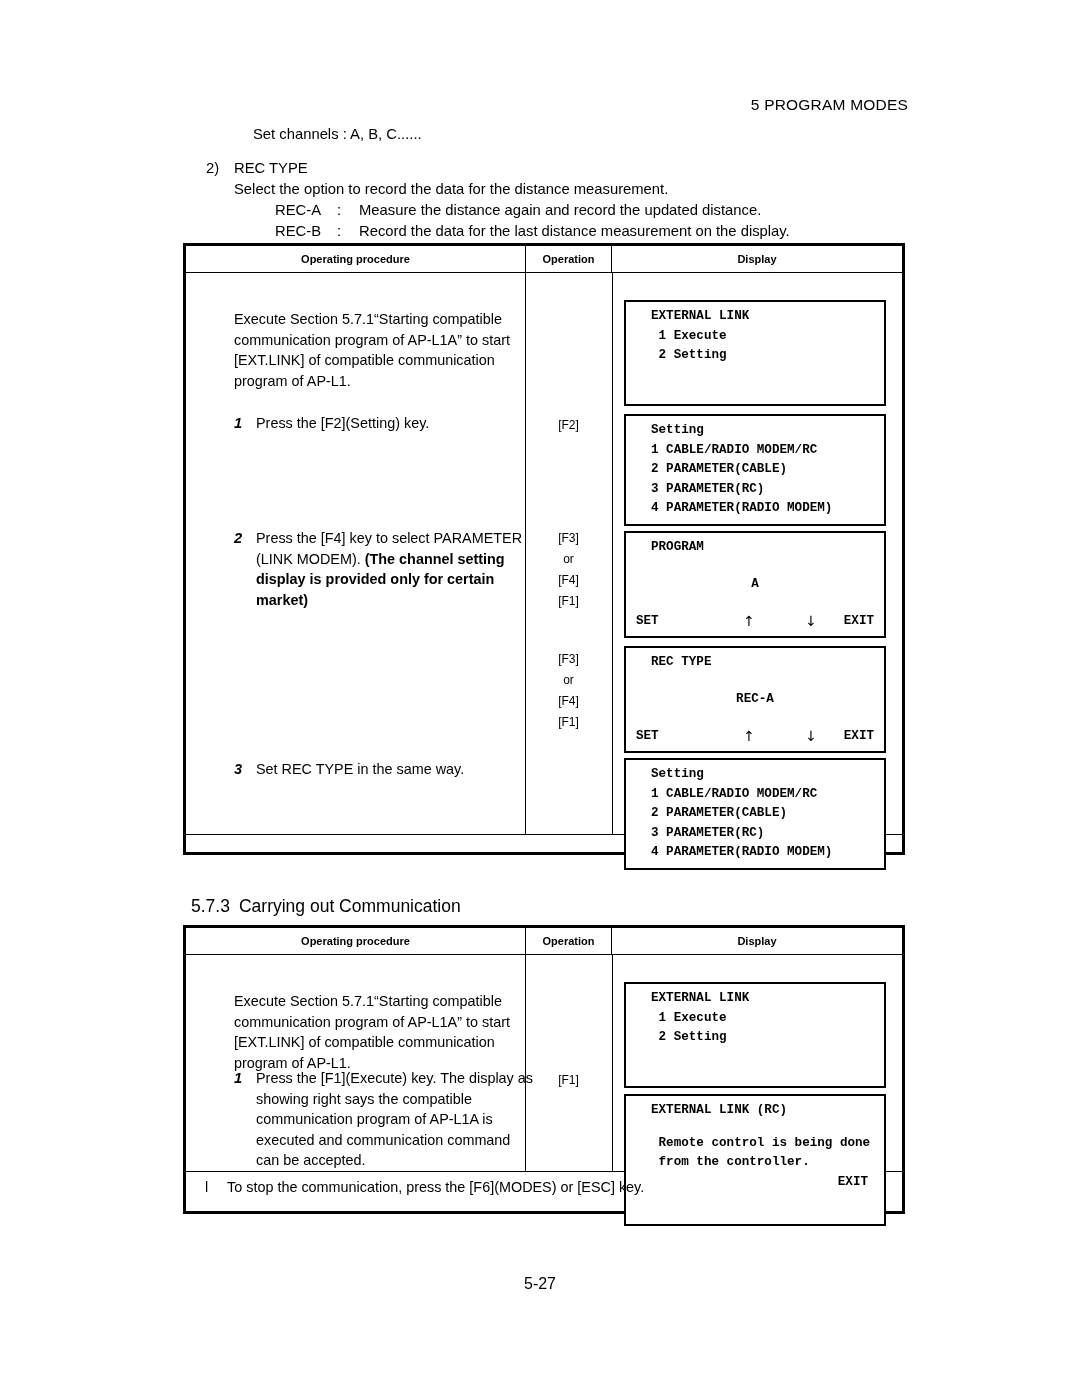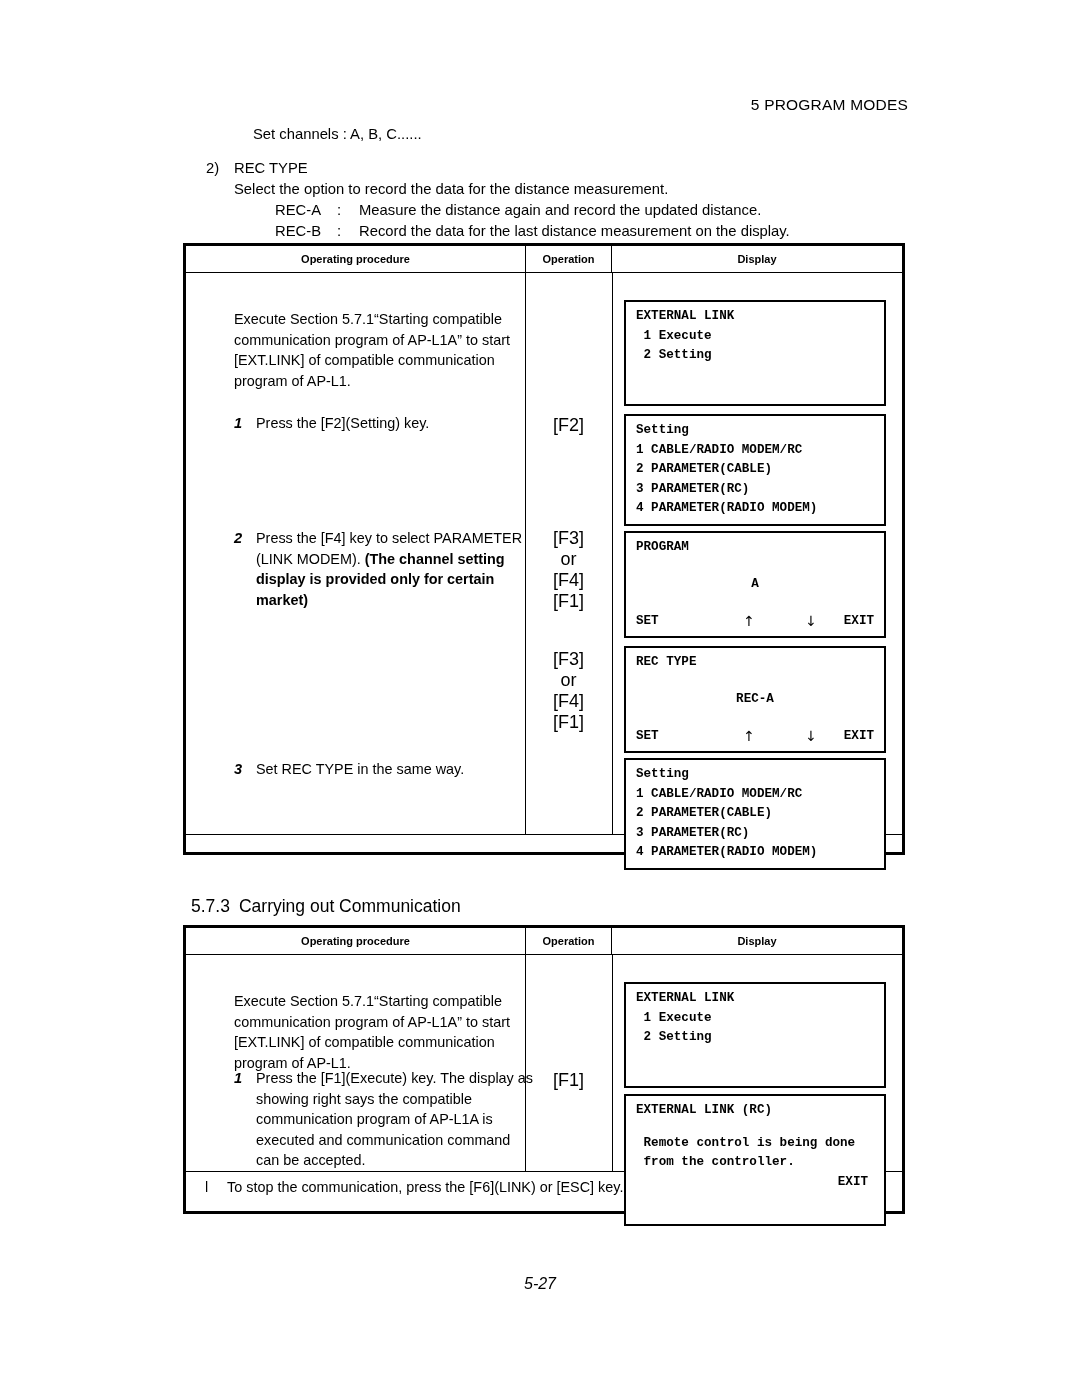--- a/index.html
+++ b/index.html
@@ -129,40 +129,40 @@
 
   .plain-para { }
 
   
   .oper-cell {
     position: absolute;
     left: 339px;
     width: 87px;
     box-sizing: border-box;
     text-align: center;
-    font-size: 18px;
+    font-size: 12px;
     line-height: 21px;
   }
 
   
   .screen {
     position: absolute;
     border: 2.5px solid #000;
     box-sizing: border-box;
     background: #fff;
     font-family: "Liberation Mono", monospace;
     font-weight: bold;
     font-size: 12.6px;
     line-height: 19.5px;
     padding: 5px 0 0 0;
     overflow: hidden;
   }
   .screen .sline {
     white-space: pre;
-    padding-left: 10px;
+    padding-left: 25px;
   }
   .screen .center {
     text-align: center;
     padding-left: 0;
   }
   .screen .right {
     text-align: right;
     padding-right: 16px;
     padding-left: 0;
   }
@@ -203,21 +203,20 @@
   .note-row .note-text   { flex: 1 1 auto; white-space: nowrap; }
 
   
   .footer {
     position: absolute;
     left: 0;
     width: 1080px;
     text-align: center;
     top: 1275px;
     font-size: 16px;
-    font-style: italic;
   }
 </style>
 </head>
 <body>
 
 <div class="page">
 
   <div class="running-header">5 PROGRAM MODES</div>
 
   <div class="intro">
@@ -378,20 +377,20 @@
 
       <div class="screen" style="left:438px; top:139px; width:262px; height:132px;">
         <div class="sline">EXTERNAL LINK (RC)</div>
         <div class="sline" style="margin-top:13px;"> Remote control is being done</div>
         <div class="sline"> from the controller.</div>
         <div class="sline right">EXIT</div>
       </div>
 
       <div class="note-row" style="top:224px; width:716px;">
         <div class="note-marker">l</div>
-        <div class="note-text">To stop the communication, press the [F6](LINK) or [ESC] key.</div>
+        <div class="note-text">To stop the communication, press the [F6](MODES) or [ESC] key.</div>
       </div>
     </div>
   </div>
 
   <div class="footer">5-27</div>
 
 </div>
 
 </body></html>

